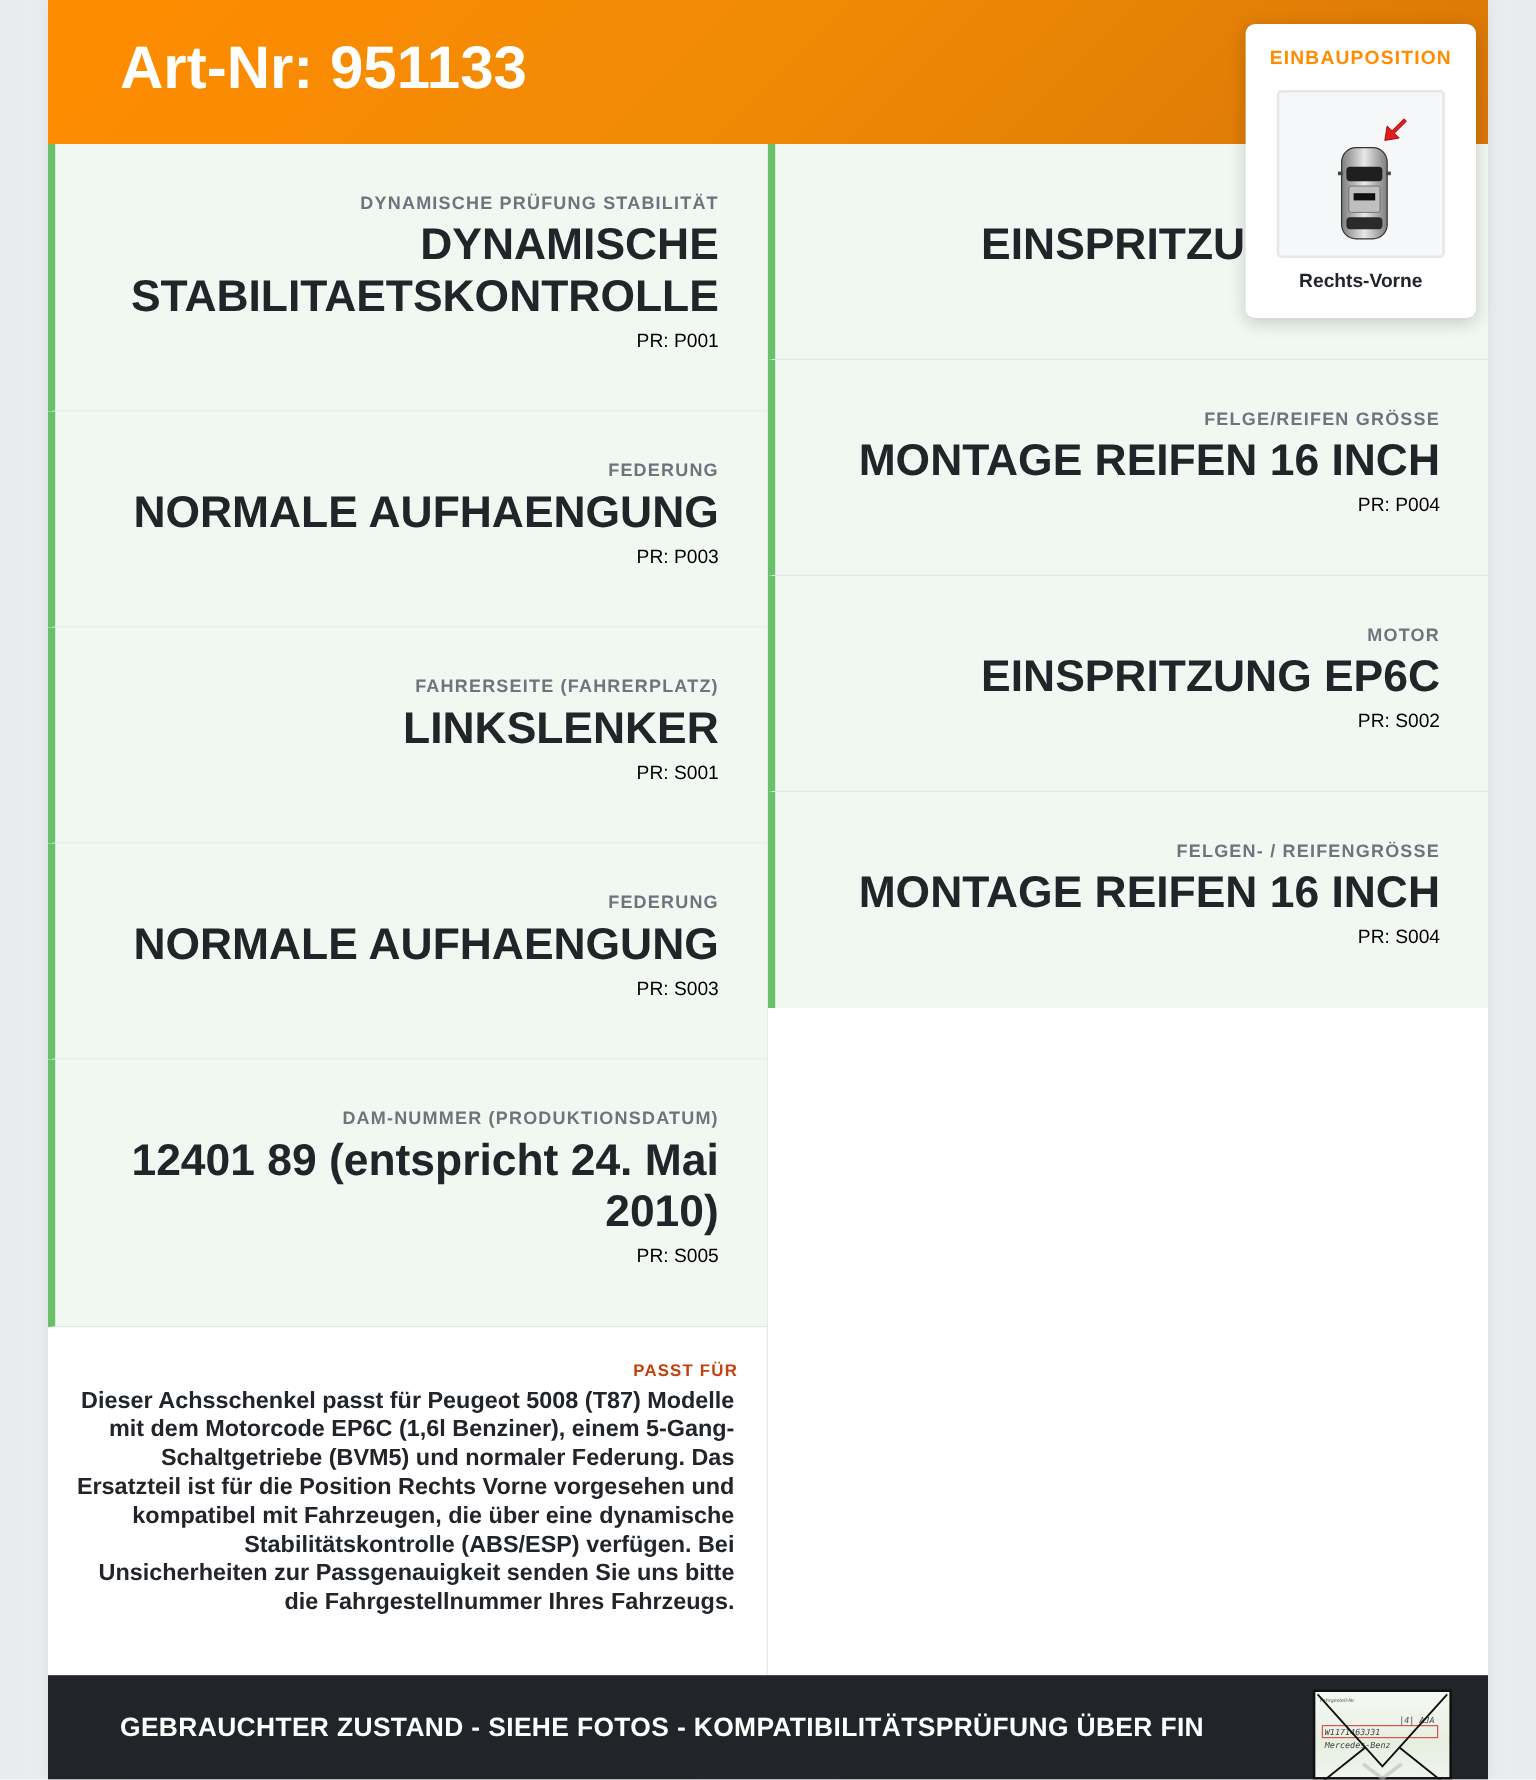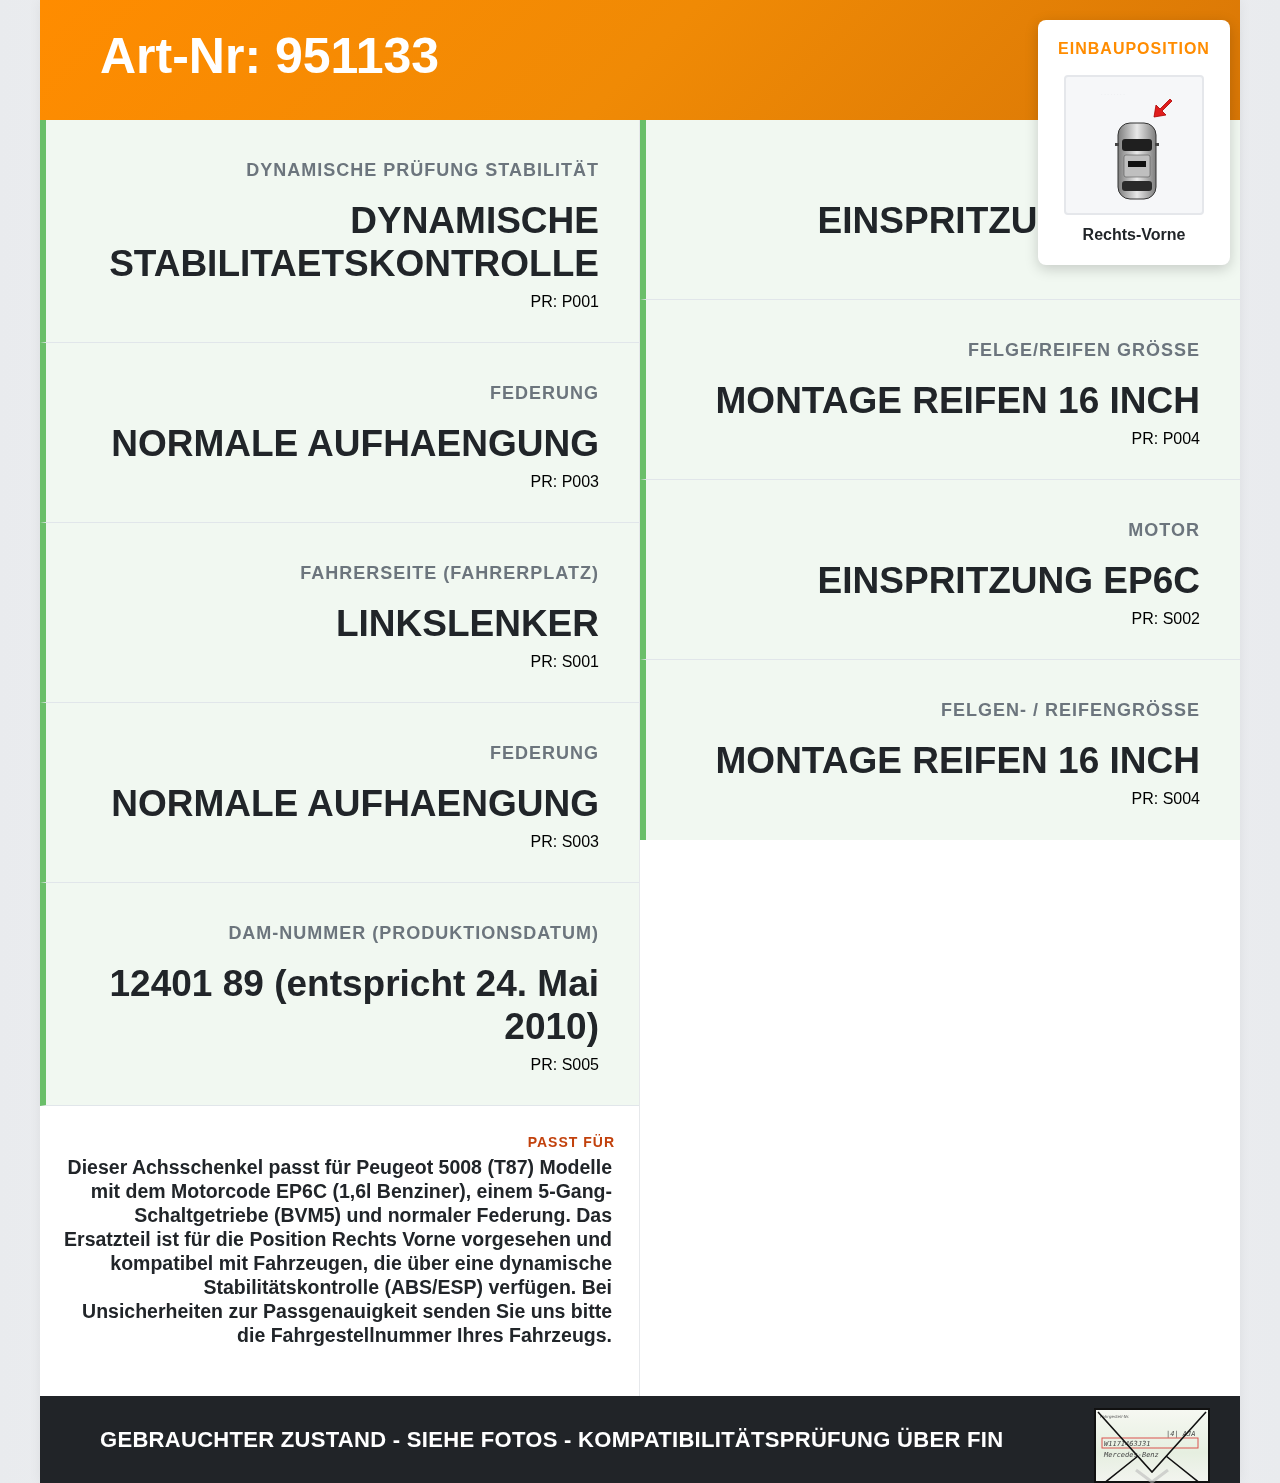--- a/index.html
+++ b/index.html
@@ -30,26 +30,26 @@
   .cell {
     position: relative;
     background: #f1f8f1;
     border-left: 6px solid #6abf69;
     border-bottom: 1px solid #e1e6ea;
     padding: 40px 40px 0 40px;
   }
   .col-left .cell { width: 599px; }
   .col-right .cell { width: 600px; }
   .cell-label {
-    font-size: 18px; font-weight: 700; color: #6c757d;
+    font-size: 15px; font-weight: 700; color: #6c757d;
     letter-spacing: 1px; text-transform: uppercase; line-height: 20px;
   }
   .cell-value {
     font-size: 37px; font-weight: 700; color: #212529;
-    line-height: 43px; margin-top: 19px;
+    line-height: 43px; margin-top: 2px;
   }
   .cell-pr {
     font-size: 16px; color: #000000; margin-top: 7px; line-height: 20px;
   }
   .h180 { height: 180px; }
   .h223 { height: 223px; }
   .fits {
     position: absolute; left: 0; top: 987px; width: 599px;
     padding: 26px 24px 0 24px;
   }

